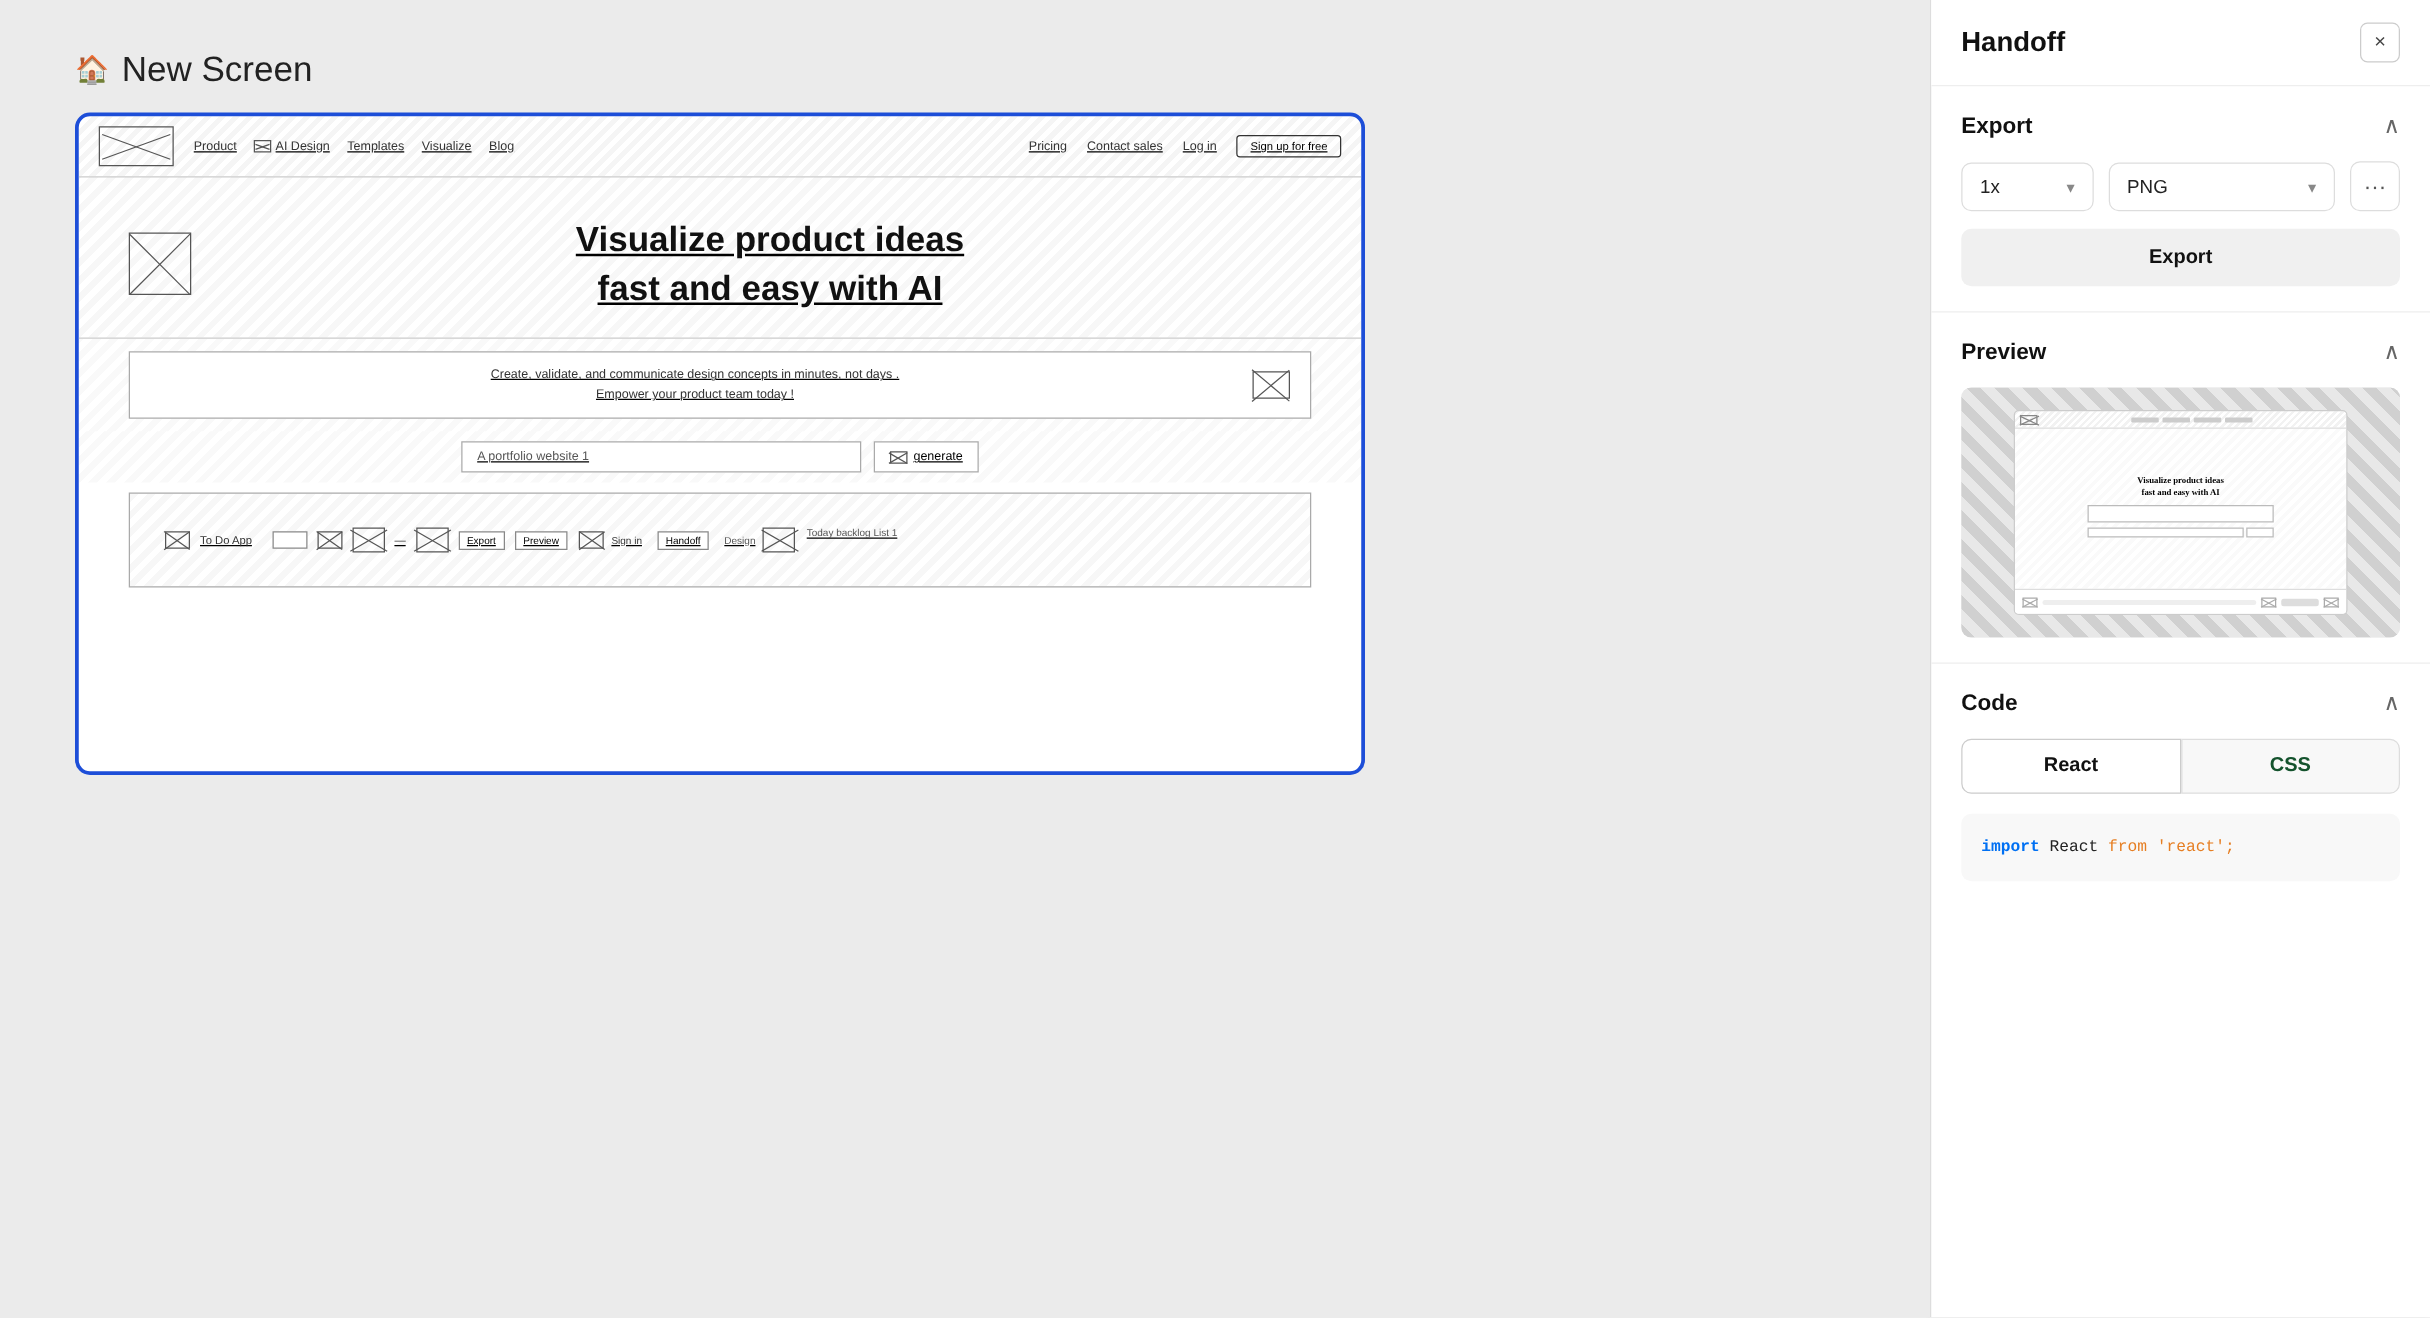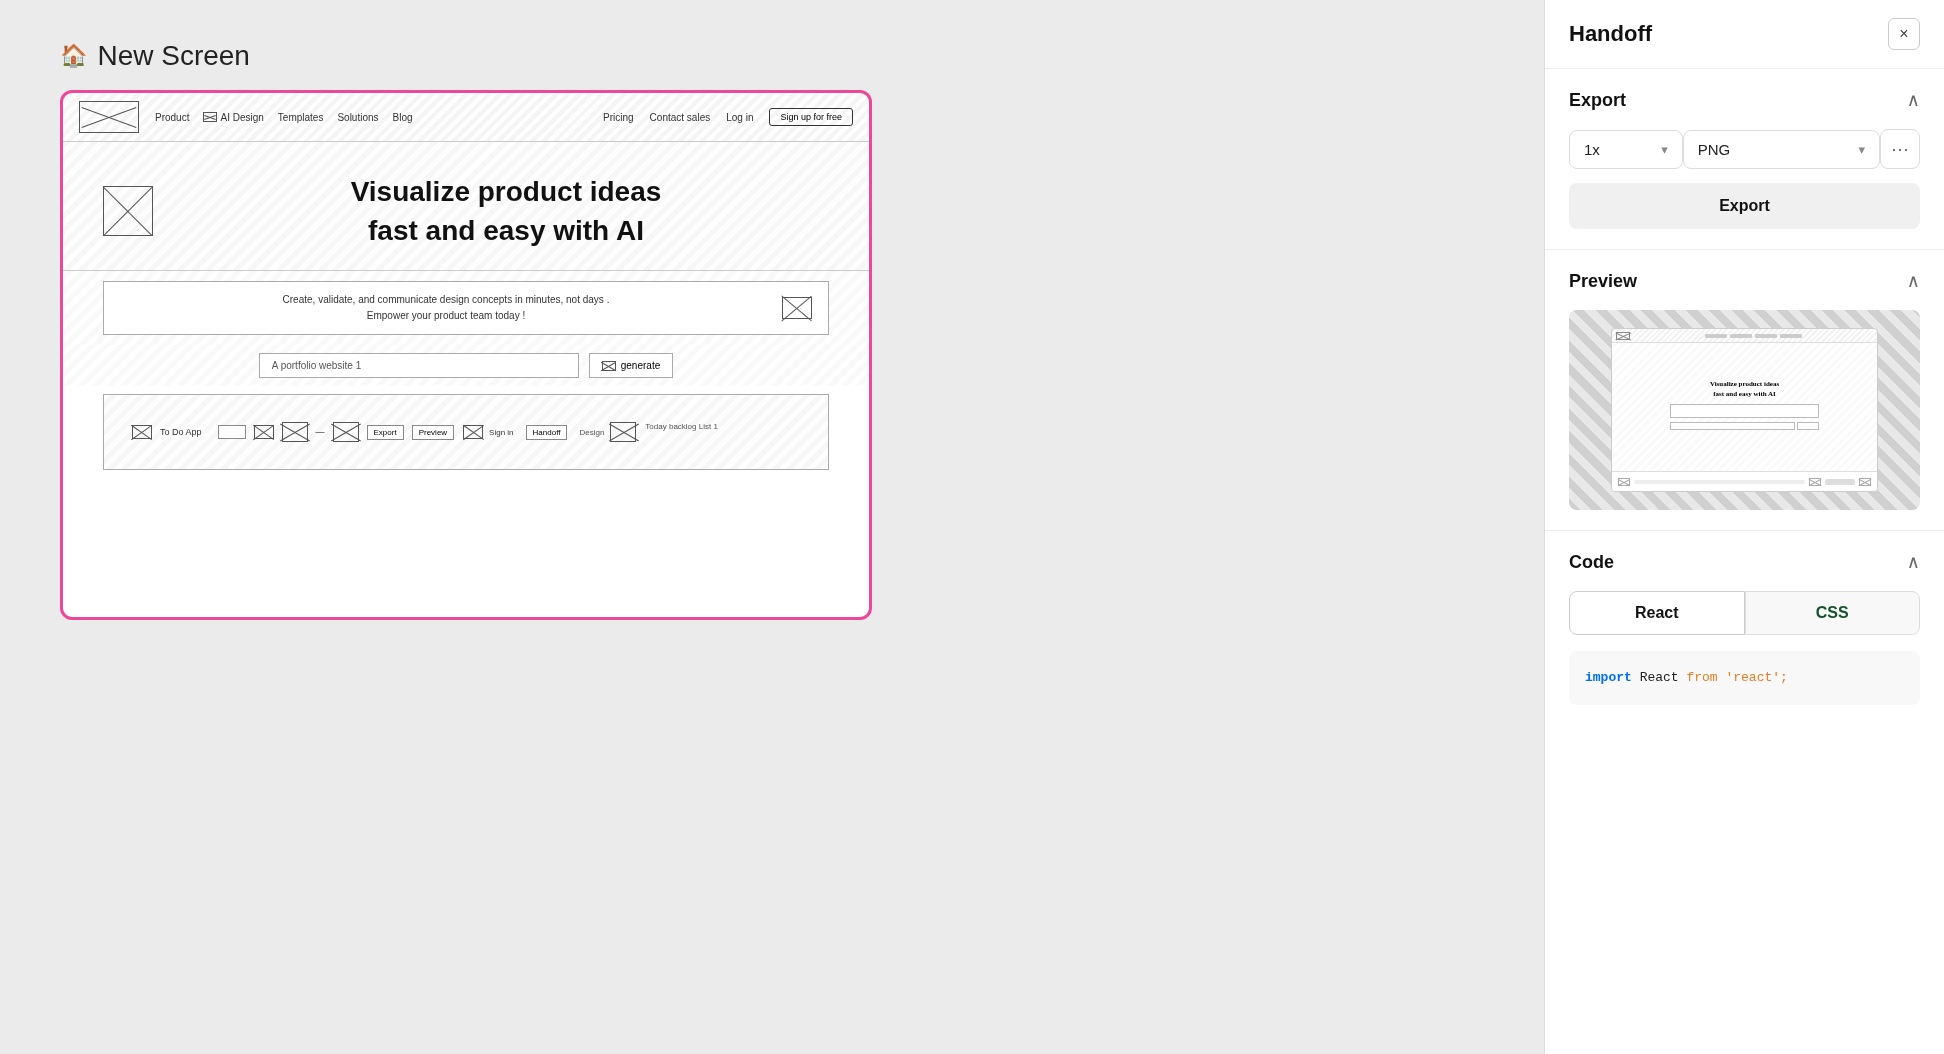--- a/index.html
+++ b/index.html
@@ -37,27 +37,28 @@
     }
 
     .screen-label-text {
       font-size: 28px;
       font-weight: 500;
       color: #222;
     }
 
     
     .wireframe-container {
-      border: 3px solid #ec4899;
+      border: 3px solid #1d4ed8;
       border-radius: 12px;
       background: white;
-      width: 812px;
+      width: 1032px;
       height: 530px;
       overflow: hidden;
       position: relative;
+      text-decoration: underline;
     }
 
     
     .wf-navbar {
       display: flex;
       align-items: center;
       padding: 8px 16px;
       border-bottom: 1.5px solid #ccc;
       background: repeating-linear-gradient(
         -45deg,
@@ -539,21 +540,21 @@
 
     .section-chevron {
       font-size: 18px;
       color: #666;
       cursor: pointer;
     }
 
     
     .export-controls {
       display: flex;
-      gap: 0;
+      gap: 12px;
       align-items: center;
       margin-bottom: 14px;
     }
 
     .export-select {
       flex: 1;
       border: 1.5px solid #ddd;
       border-radius: 8px;
       padding: 10px 14px;
       font-size: 15px;
@@ -842,21 +843,21 @@
 
     <div class="wf-navbar">
       <div class="wf-logo-box"></div>
       <div class="wf-nav-links">
         <span class="wf-nav-link">Product</span>
         <span class="wf-nav-icon-text">
           <span class="wf-nav-icon-sm"></span>
           AI Design
         </span>
         <span class="wf-nav-link">Templates</span>
-        <span class="wf-nav-link">Solutions</span>
+        <span class="wf-nav-link">Visualize</span>
         <span class="wf-nav-link">Blog</span>
       </div>
       <span class="wf-nav-link">Pricing</span>
       <span class="wf-nav-link">Contact sales</span>
       <span class="wf-nav-link">Log in</span>
       <span class="wf-signup-btn">Sign up for free</span>
     </div>
 
     <div class="wf-hero">
       <div class="wf-hero-img"></div>

